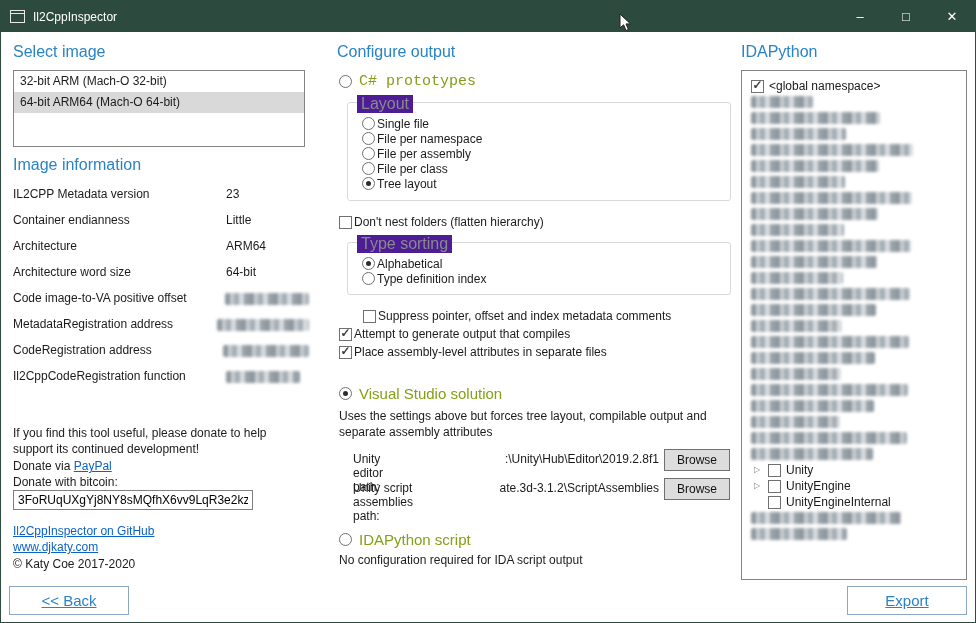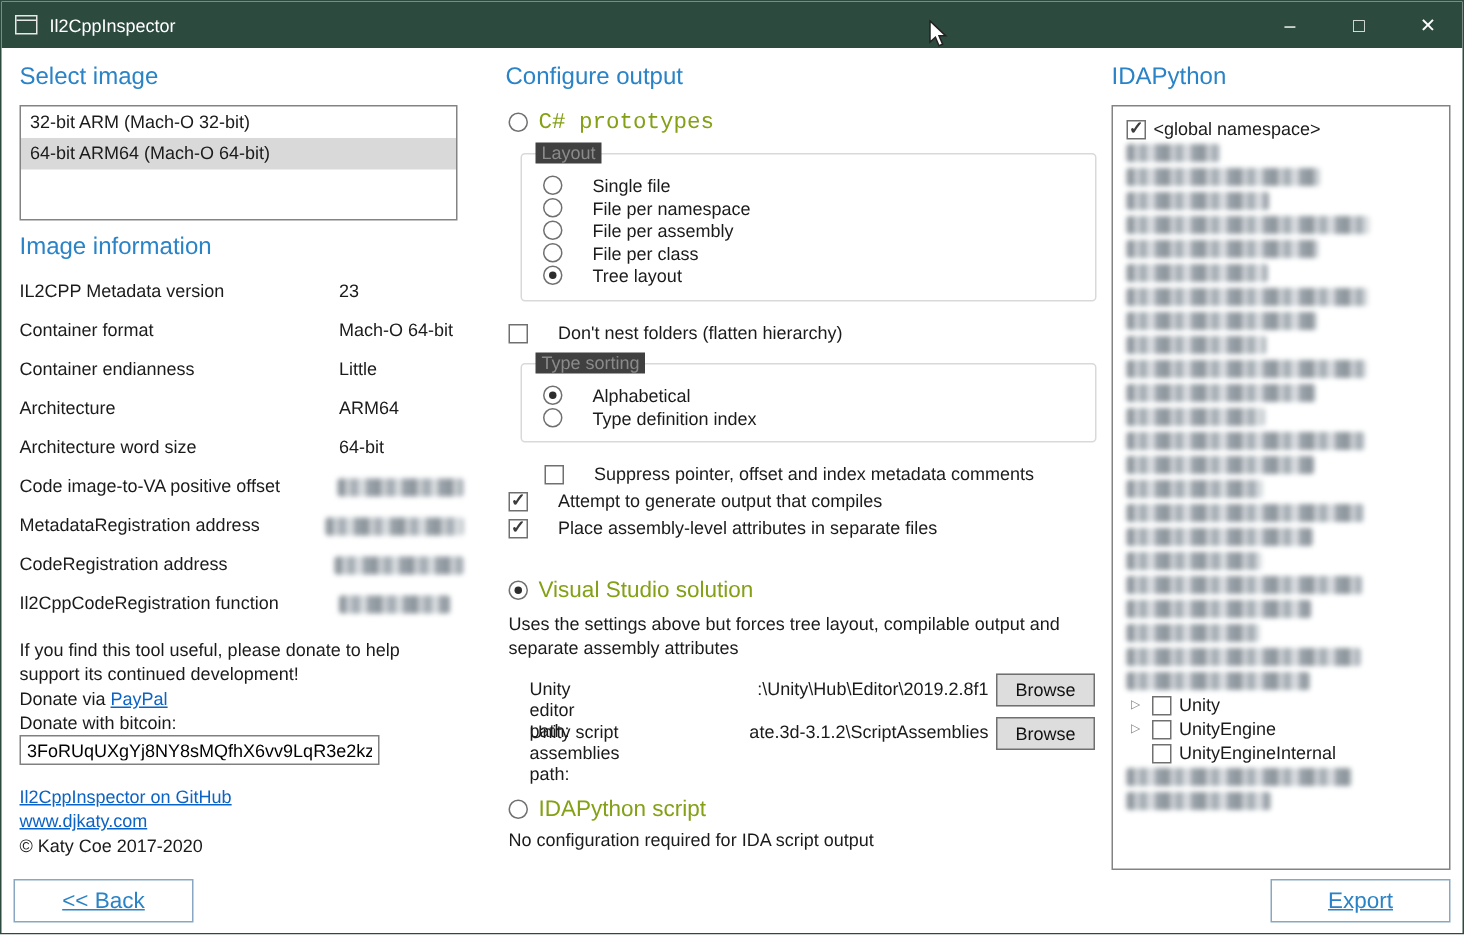--- a/index.html
+++ b/index.html
@@ -19,25 +19,25 @@
   
   .h-blue{font-size:16px;color:#2a83c6;}
   .green-label{font-size:15px;color:#83a016;}
   .link{color:#0b63c5;text-decoration:underline;cursor:pointer;}
 
   
   .radio{width:13px;height:13px;min-width:13px;border:1px solid #707070;border-radius:50%;background:#fff;display:inline-flex;align-items:center;justify-content:center;}
   .radio.checked::after{content:'';width:5px;height:5px;border-radius:50%;background:#2d2d2d;}
   .checkbox{width:13px;height:13px;min-width:13px;border:1px solid #707070;background:#fff;position:relative;display:inline-block;}
   .checkbox.checked::after{content:'\2713';position:absolute;top:-3px;left:0.5px;font-size:12px;font-weight:bold;color:#3c3c3c;}
-  .opt{display:flex;align-items:center;gap:20px;height:16px;}
+  .opt{display:flex;align-items:center;gap:2px;height:16px;}
   .opt-15{gap:7px;height:19px;}
 
   .groupbox{position:absolute;border:1px solid #d9d9d9;border-radius:3px;background:#fff;}
-  .groupbox .gb-label{position:absolute;top:-8px;left:9px;background:#404040;padding:0 4px;color:#8a8a8a;font-size:12px;}
+  .groupbox .gb-label{position:absolute;top:-8px;left:9px;background:#4c1d95;padding:0 4px;color:#8a8a8a;font-size:16px;}
   .gb-options{padding:13px 0 0 14px;display:flex;flex-direction:column;gap:0;}
   .gb-options .opt{height:15px;}
 
   .listbox{border:1px solid #838383;background:#fff;}
   .list-item{height:21px;line-height:21px;padding:0 6px;white-space:nowrap;cursor:default;}
   .list-item.selected{background:#d9d9d9;}
 
   .info-row{display:flex;height:26px;align-items:flex-start;}
   .info-label{width:213px;}
   .info-value{flex:1;}
@@ -91,24 +91,20 @@
   </div>
 
   <div class="abs h-blue" style="left:12px;top:155px;">Image information</div>
 
   <div class="abs" style="left:12px;top:186px;width:296px;">
     <div class="info-row">
       <span class="info-label">IL2CPP Metadata version</span>
       <span class="info-value">23</span>
     </div>
     <div class="info-row">
-      <span class="info-label">Container format</span>
-      <span class="info-value">Mach-O 64-bit</span>
-    </div>
-    <div class="info-row">
       <span class="info-label">Container endianness</span>
       <span class="info-value">Little</span>
     </div>
     <div class="info-row">
       <span class="info-label">Architecture</span>
       <span class="info-value">ARM64</span>
     </div>
     <div class="info-row">
       <span class="info-label">Architecture word size</span>
       <span class="info-value">64-bit</span>

